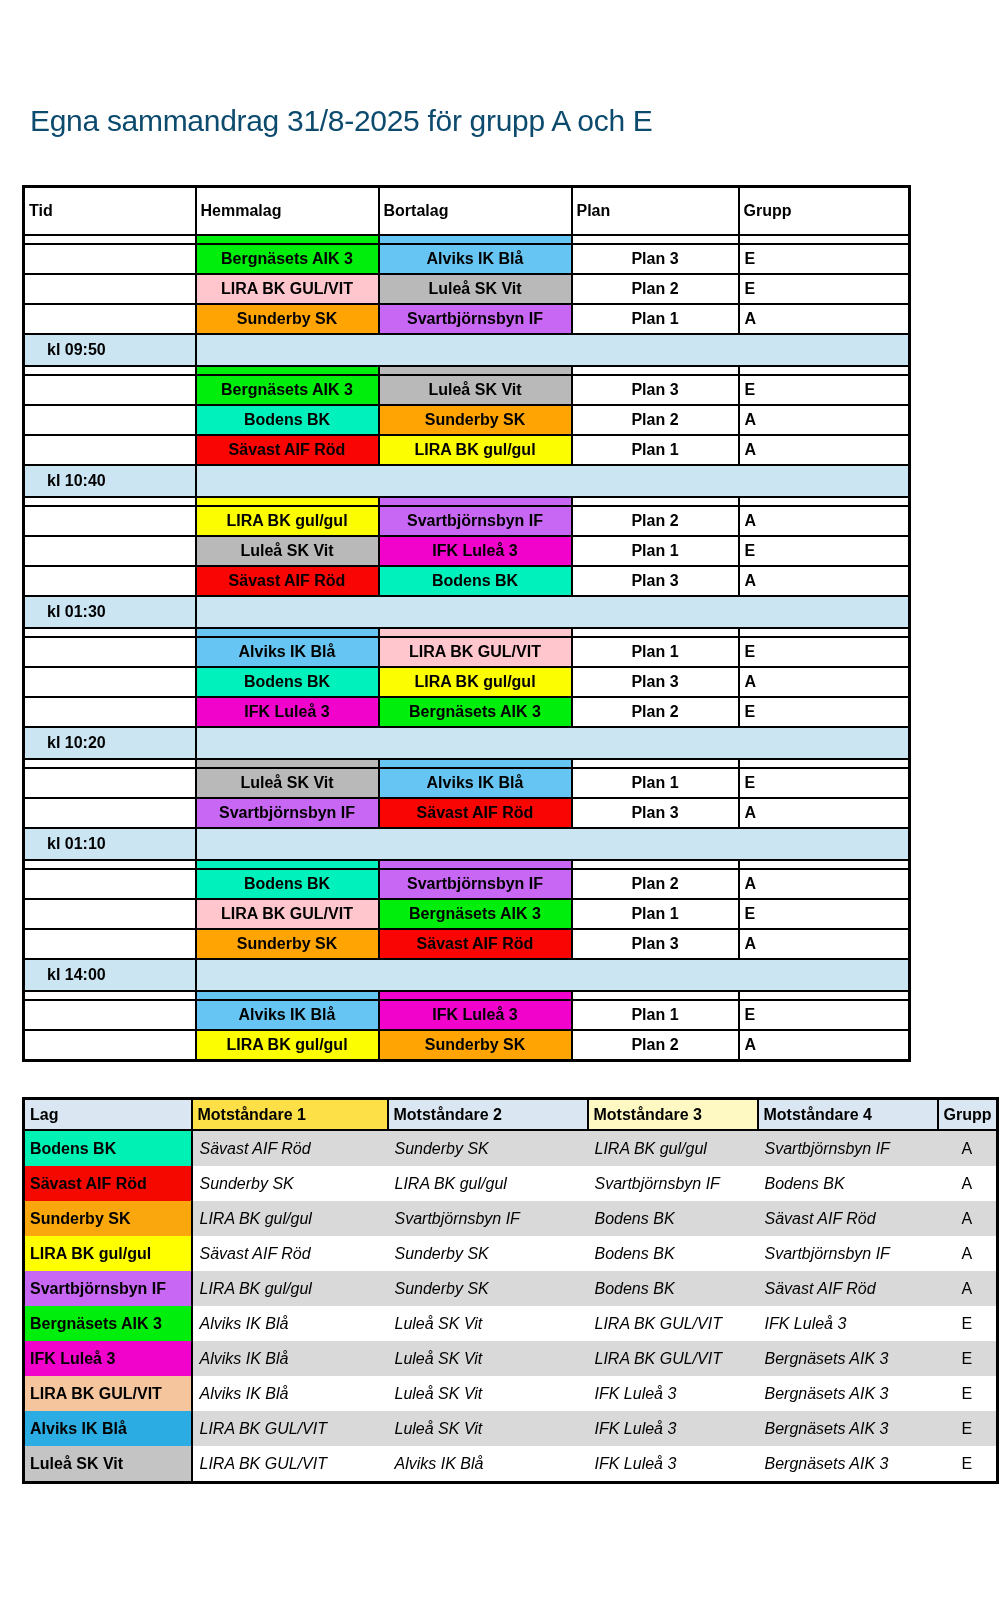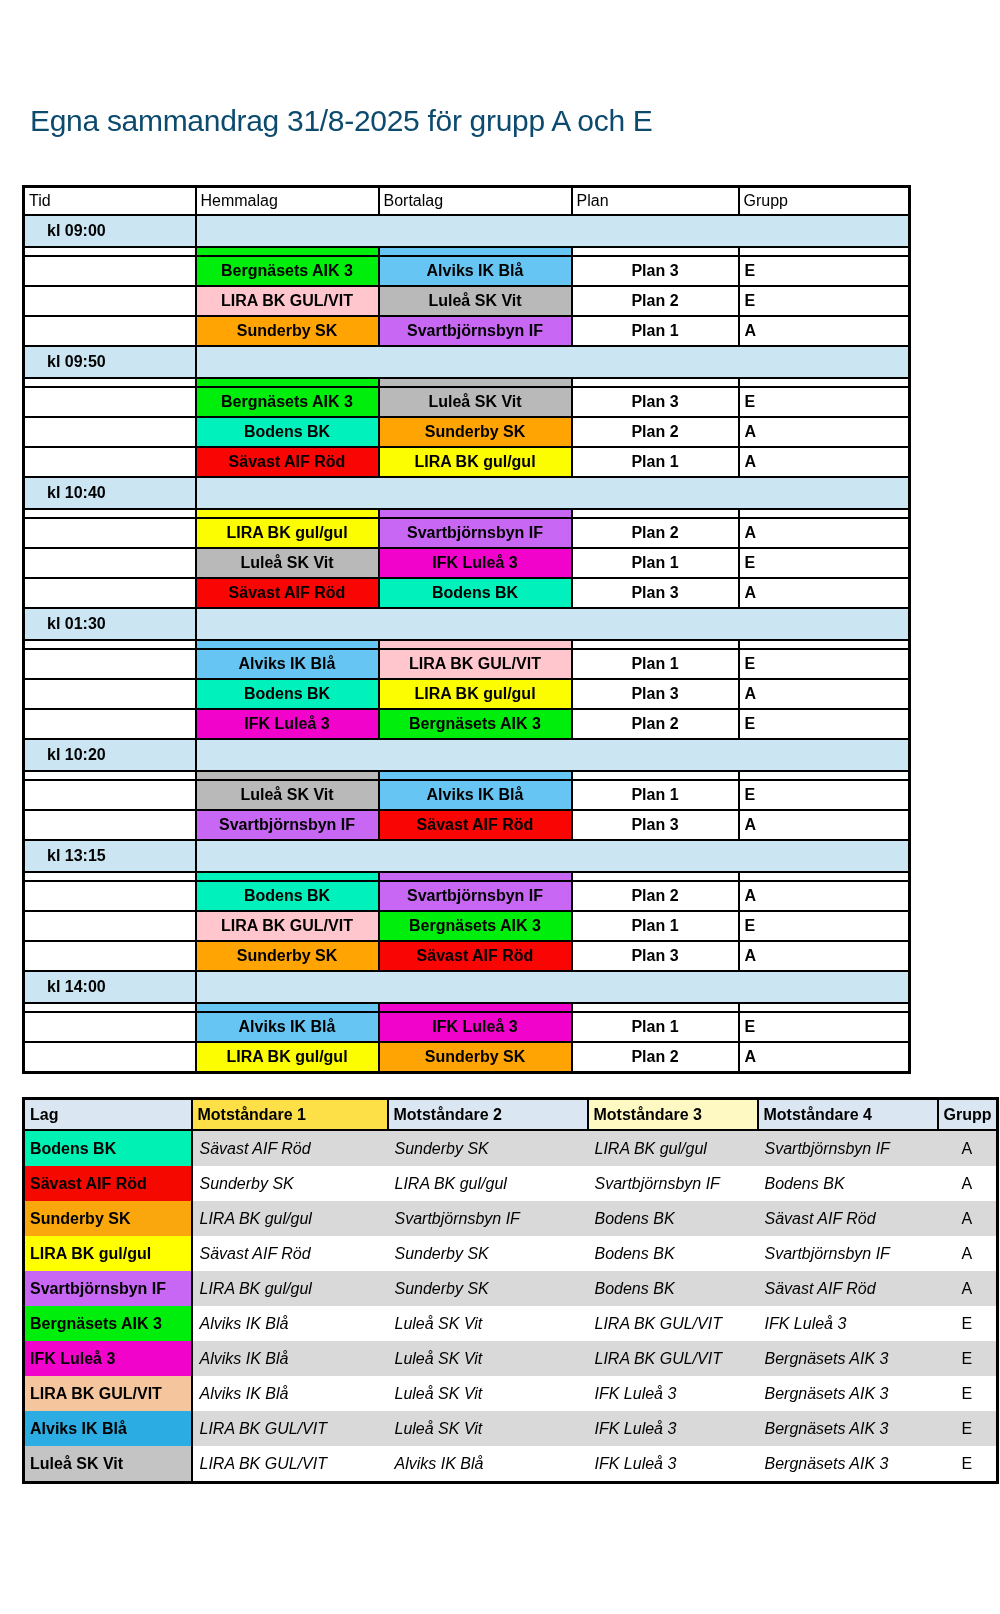--- a/index.html
+++ b/index.html
@@ -14,21 +14,21 @@
   }
 
   
   table { border-collapse:collapse; table-layout:fixed; }
   table.schedule {
     position:absolute; left:22px; top:185px; width:886px;
     border:3px solid #000;
   }
   table.schedule td { border:2px solid #000; padding:0; overflow:hidden; white-space:nowrap; }
   table.schedule tr.hdr td {
-    height:24px; font-weight:400; font-size:16px; text-align:left; padding:1px 4px;
+    height:24px; font-weight:700; font-size:16px; text-align:left; padding:11px 4px;
     background:#fff; vertical-align:middle;
   }
   table.schedule tr.time td { height:30px; vertical-align:middle; }
   table.schedule td.timecell { font-weight:700; font-size:16px; padding-left:22px; }
   table.schedule tr.spacer td { height:7px; line-height:0; font-size:0; }
   table.schedule tr.match td { height:28px; vertical-align:middle; font-size:16px; font-weight:700; }
   table.schedule td.team { text-align:center; }
   table.schedule td.plan { text-align:center; }
   table.schedule td.grp  { text-align:left; padding-left:5px; }
 
@@ -63,24 +63,20 @@
 
   <tbody>
       <tr class="hdr">
     <td>Tid</td>
     <td>Hemmalag</td>
     <td>Bortalag</td>
     <td>Plan</td>
     <td>Grupp</td>
   </tr>
 
-  <tr class="time">
-    <td class="timecell" style="background: rgb(203, 229, 243);">kl 09:00</td>
-    <td class="timefill" colspan="4" style="background: rgb(203, 229, 243);"></td>
-  </tr>
   <tr class="spacer">
     <td></td>
     <td style="background: rgb(0, 238, 12);"></td>
     <td style="background: rgb(102, 197, 242);"></td>
     <td></td>
     <td></td>
   </tr>
   <tr class="match">
     <td></td>
     <td class="team" style="background: rgb(0, 238, 12);">Bergnäsets AIK 3</td>
@@ -222,21 +218,21 @@
   </tr>
   <tr class="match">
     <td></td>
     <td class="team" style="background: rgb(199, 103, 244);">Svartbjörnsbyn IF</td>
     <td class="team" style="background: rgb(249, 5, 3);">Sävast AIF Röd</td>
     <td class="plan">Plan 3</td>
     <td class="grp">A</td>
   </tr>
 
   <tr class="time">
-    <td class="timecell" style="background: rgb(203, 229, 243);">kl 13:15</td>
+    <td class="timecell" style="background: rgb(203, 229, 243);">kl 01:10</td>
     <td class="timefill" colspan="4" style="background: rgb(203, 229, 243);"></td>
   </tr>
   <tr class="spacer">
     <td></td>
     <td style="background: rgb(0, 241, 188);"></td>
     <td style="background: rgb(199, 103, 244);"></td>
     <td></td>
     <td></td>
   </tr>
   <tr class="match">

